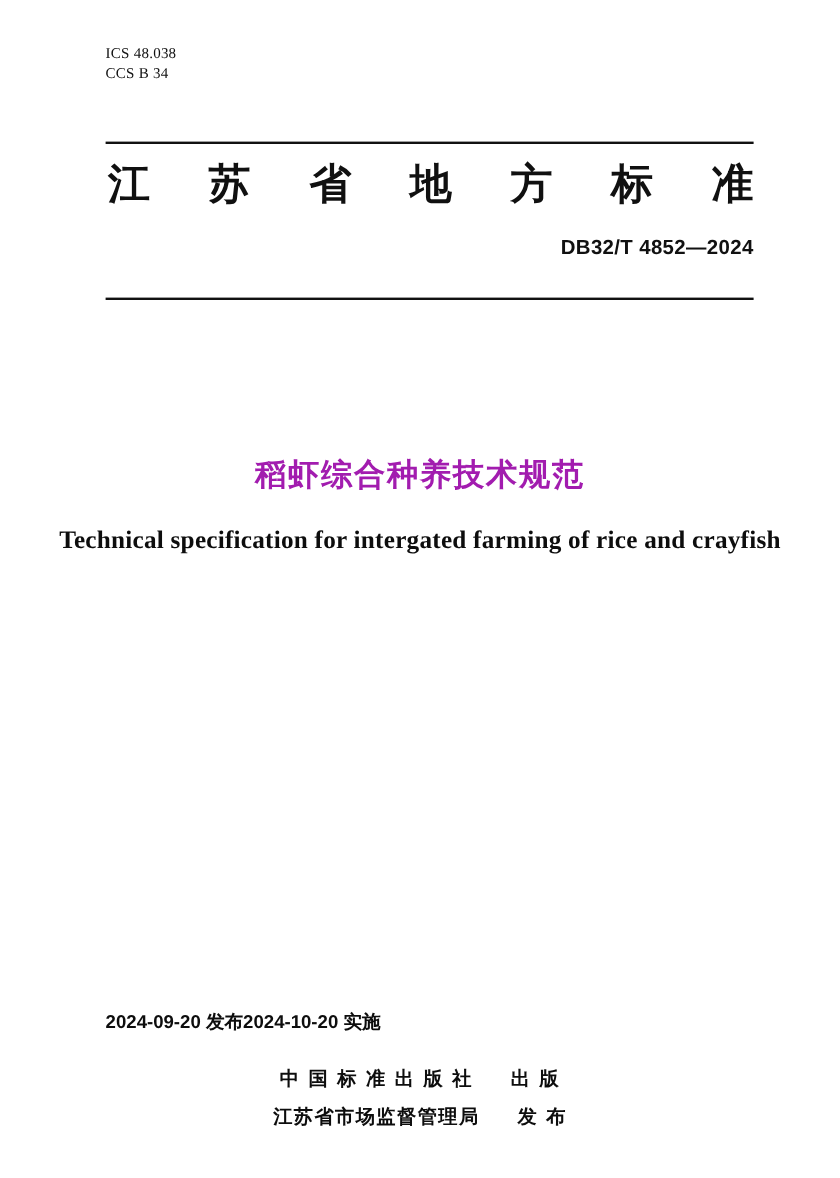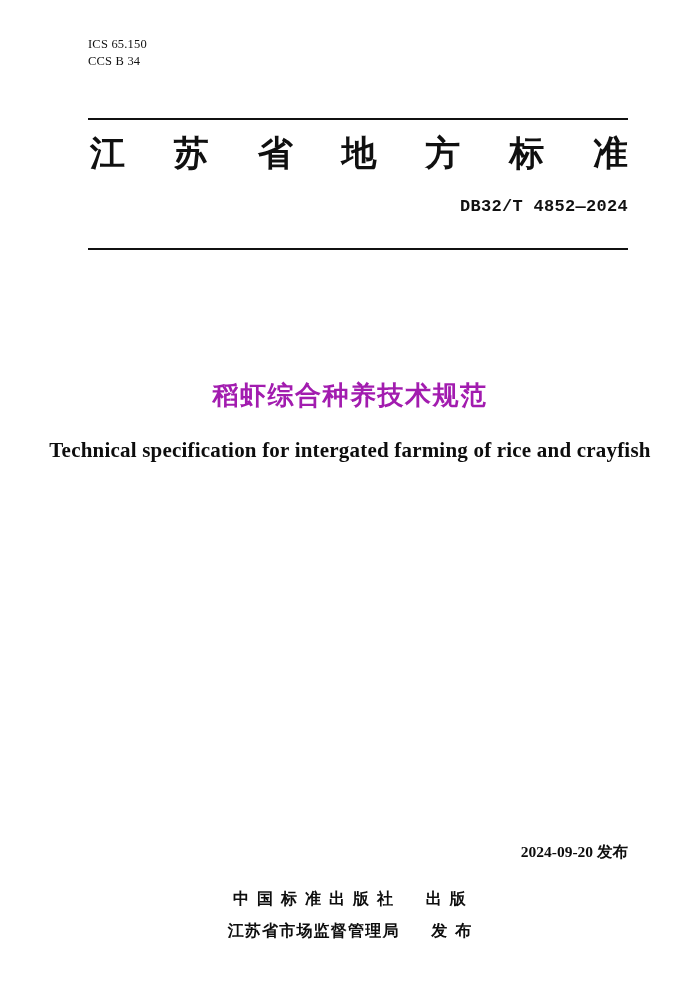--- a/index.html
+++ b/index.html
@@ -86,21 +86,21 @@
     justify-content: space-between;
     color: #101010;
   }
   .std-title span { display: inline-block; }
 
   
   .std-number {
     position: absolute;
     right: 72px;
     top: 197px;
-    font-family: Liberation Mono, monospace;
+    font-family: Liberation Sans, sans-serif;
     font-size: 17px;
     font-weight: bold;
     letter-spacing: 0.3px;
   }
 
   
   .rule-top {
     position: absolute;
     left: 88px;
     right: 72px;
@@ -141,22 +141,22 @@
     color: #0d0d0d;
   }
 
   
   .date-row {
     position: absolute;
     left: 88px;
     right: 72px;
     top: 842px;
     display: flex;
-    justify-content: flex-end;
-    font-family: Liberation Serif, serif;
+    justify-content: flex-start;
+    font-family: Liberation Sans, sans-serif;
     font-size: 15.5px;
     font-weight: bold;
     color: #0d0d0d;
   }
   .date-row .date-item { white-space: nowrap; }
 
   
   .publisher {
     position: absolute;
     left: 0; right: 0;
@@ -172,21 +172,21 @@
   .publisher .pub-line .gap { display: inline-block; width: 18px; }
 </style>
 </head>
 <body>
 
 <div class="page">
 
   <div class="ics-block">
     <div class="ics-line">
       <b>ICS</b>
-      <span class="ics-code">65.150</span>
+      <span class="ics-code">48.038</span>
     </div>
     <div class="ics-line">
       <b>CCS</b>
       <span class="ics-code">B 34</span>
     </div>
   </div>
 
 
   <div class="rule-top"></div>
 
@@ -202,20 +202,21 @@
 
   <div class="std-number">DB32/T 4852—2024</div>
 
   <div class="rule-bottom"></div>
 
   <div class="doc-title-cn">稻虾综合种养技术规范</div>
   <div class="doc-title-en">Technical specification for intergated farming of rice and crayfish</div>
 
   <div class="date-row">
     <div class="date-item">2024-09-20 发布</div>
+    <div class="date-item">2024-10-20 实施</div>
   </div>
 
   <div class="publisher">
     <div class="pub-line">
       <span>中 国 标 准 出 版 社</span>
       <span class="gap"></span>
       <span>出  版</span>
     </div>
     <div class="pub-line">
       <span>江苏省市场监督管理局</span>

